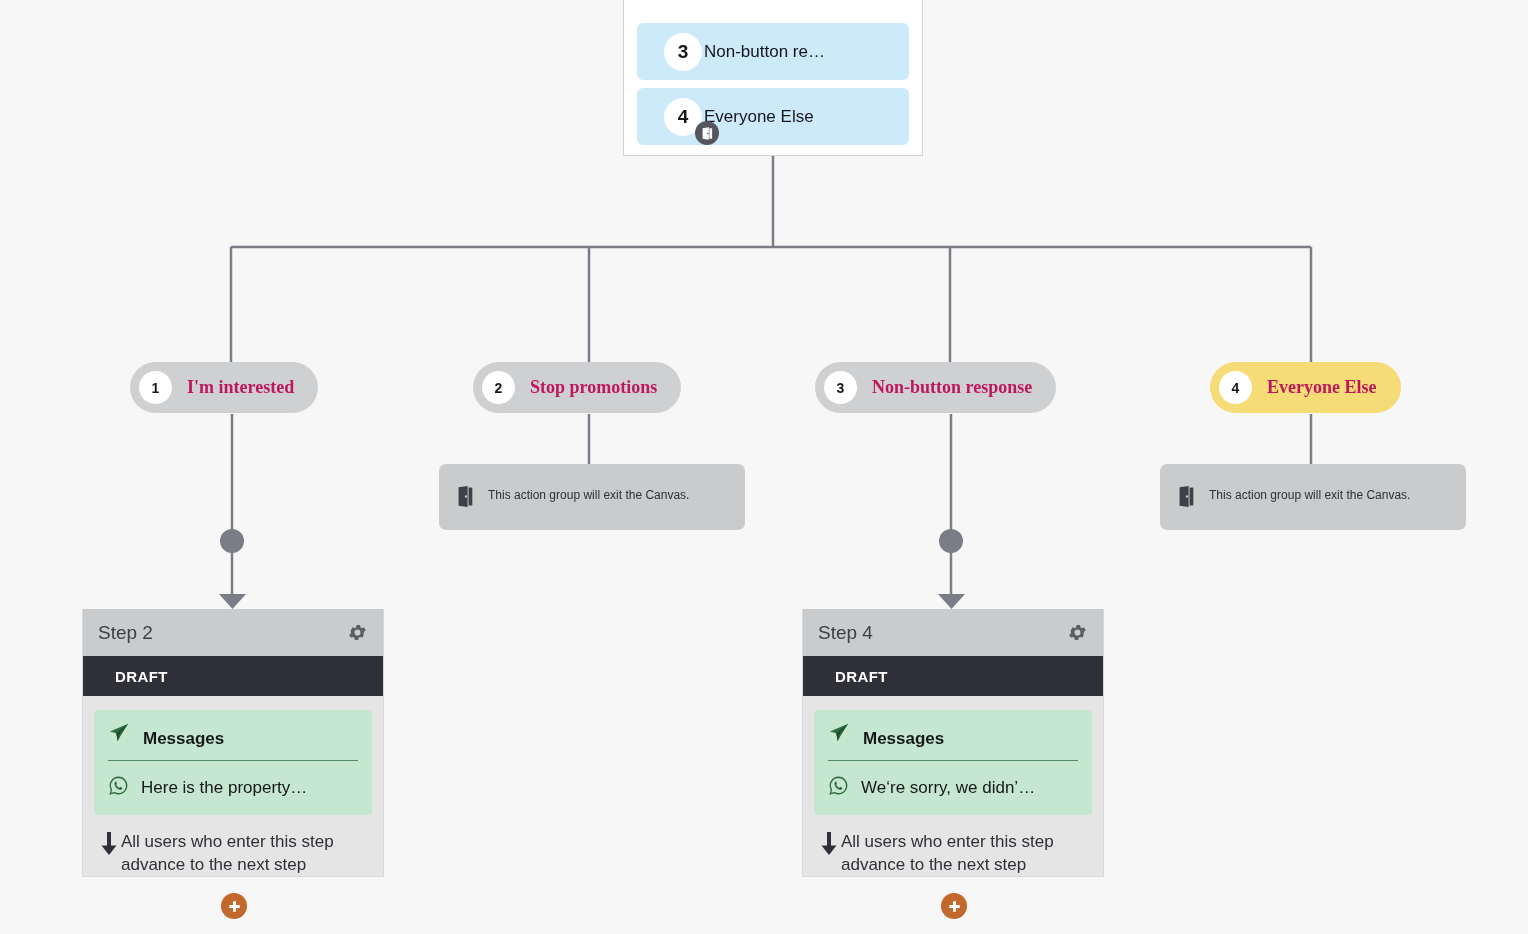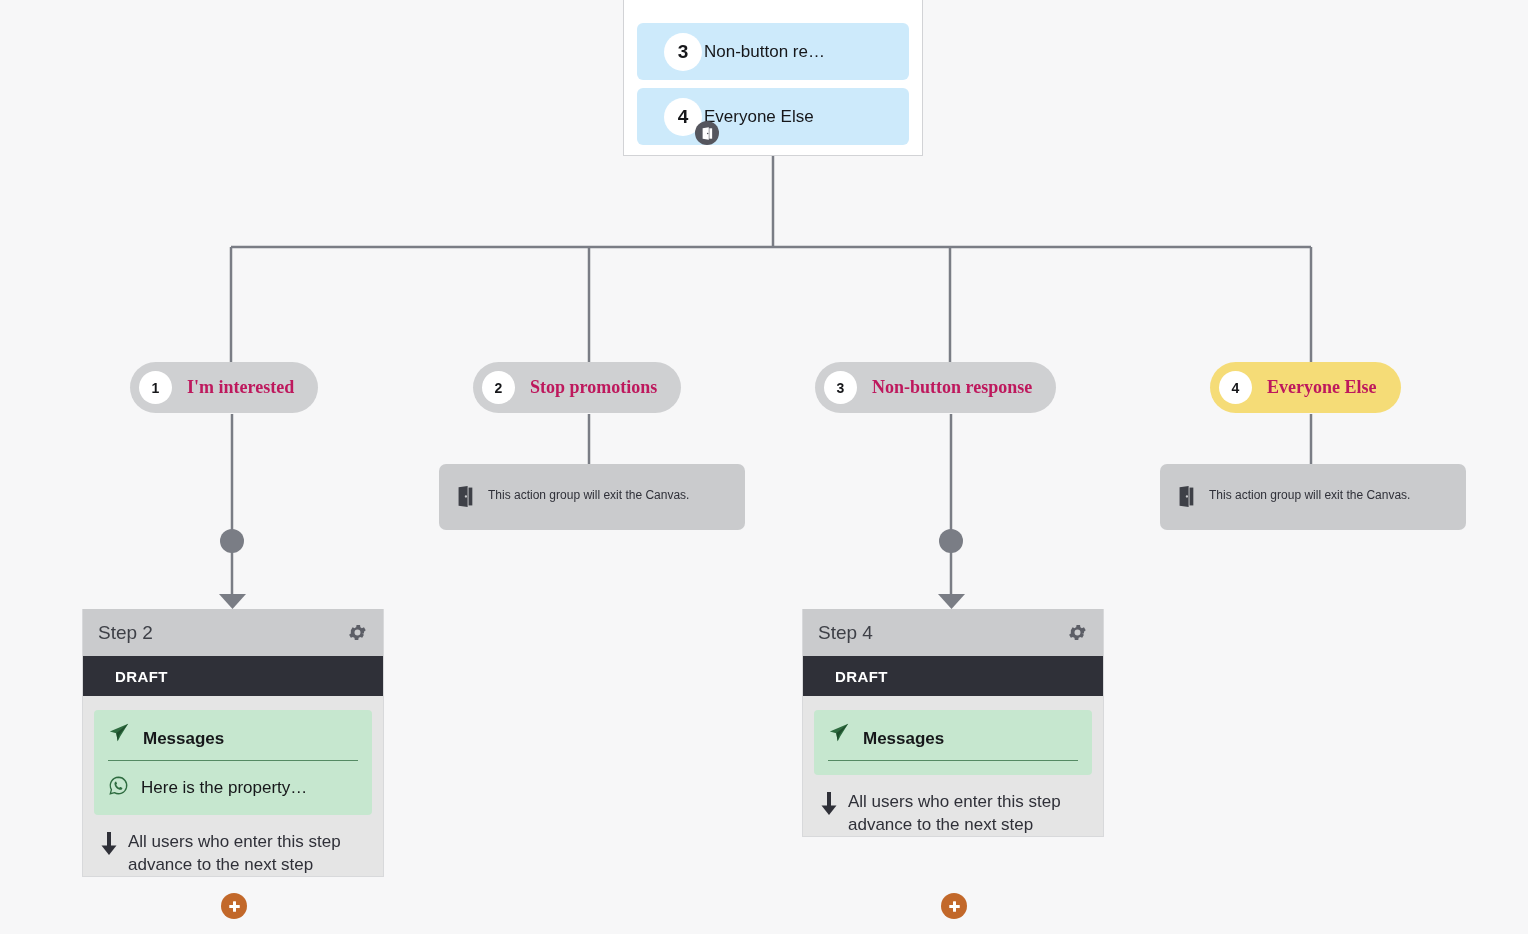--- a/index.html
+++ b/index.html
@@ -125,21 +125,21 @@
   }
   .msg-head { display: flex; align-items: flex-end; gap: 13px; padding-bottom: 11px; }
   .msg-head span { font-size: 17px; font-weight: bold; color: #16171a; }
   .msg-div { height: 1px; background: #2d6b3f; opacity: .75; }
   .msg-row { display: flex; align-items: center; gap: 12px; padding-top: 14px; }
   .msg-row span {
     font-size: 17px; color: #16171a;
     white-space: nowrap; overflow: hidden;
   }
   .advance {
-    display: flex; gap: 9px; align-items: flex-start;
+    display: flex; gap: 2px; align-items: flex-start;
     padding: 15px 8px 0 5px;
   }
   .advance-text { font-size: 17px; line-height: 23px; color: #2f3038; }
   .advance-icon { flex: 0 0 auto; margin-top: 2px; }
   .plus-btn {
     position: absolute;
     width: 26px; height: 26px; border-radius: 50%;
     background: #c2682a;
     display: flex; align-items: center; justify-content: center;
     cursor: pointer;
@@ -310,20 +310,29 @@
         <div class="msg-head">
           <span>
             <svg width="22" height="22" viewBox="0 0 24 24" fill="#2d6b3f">
               <path d="M22 2 L2 10.3 L9 12.4 L10.6 21 L13.6 15.3 L22 2 Z"></path>
               <path d="M22 2 L9 12.4 L10.6 21 L12.1 14.2 Z" fill="#1e4d2c"></path>
             </svg>
           </span>
           <span>Messages</span>
         </div>
         <div class="msg-div"></div>
+        <div class="msg-row">
+          <span>
+            <svg width="21" height="21" viewBox="0 0 24 24" fill="none" stroke="#2d6b3f" stroke-width="1.5">
+              <path d="M12 2.6a9.4 9.4 0 0 0-8.1 14.1L2.6 21.4l4.8-1.2A9.4 9.4 0 1 0 12 2.6z"></path>
+              <path d="M8.6 7.6c.4-.1.7 0 .9.4l.8 1.7c.1.3 0 .5-.2.7l-.5.5c-.2.2-.2.4-.1.6a7 7 0 0 0 3 3c.2.1.4.1.6-.1l.5-.5c.2-.2.4-.3.7-.2l1.7.8c.4.2.5.5.4.9-.2.9-1 1.5-2 1.5-3.4 0-7-3.6-7-7 0-1 .5-1.9 1.2-2.3z" fill="#2d6b3f" stroke="none"></path>
+            </svg>
+          </span>
+          <span>We‘re sorry, we didn’…</span>
+        </div>
       </div>
       <div class="advance">
         <span class="advance-icon">
           <svg width="20" height="24" viewBox="0 0 20 24" fill="#2f3038">
             <rect x="8" y="0" width="4" height="16"></rect>
             <polygon points="2.5,13.5 17.5,13.5 10,23"></polygon>
           </svg>
         </span>
         <div class="advance-text">All users who enter this step advance to the next step</div>
       </div>

